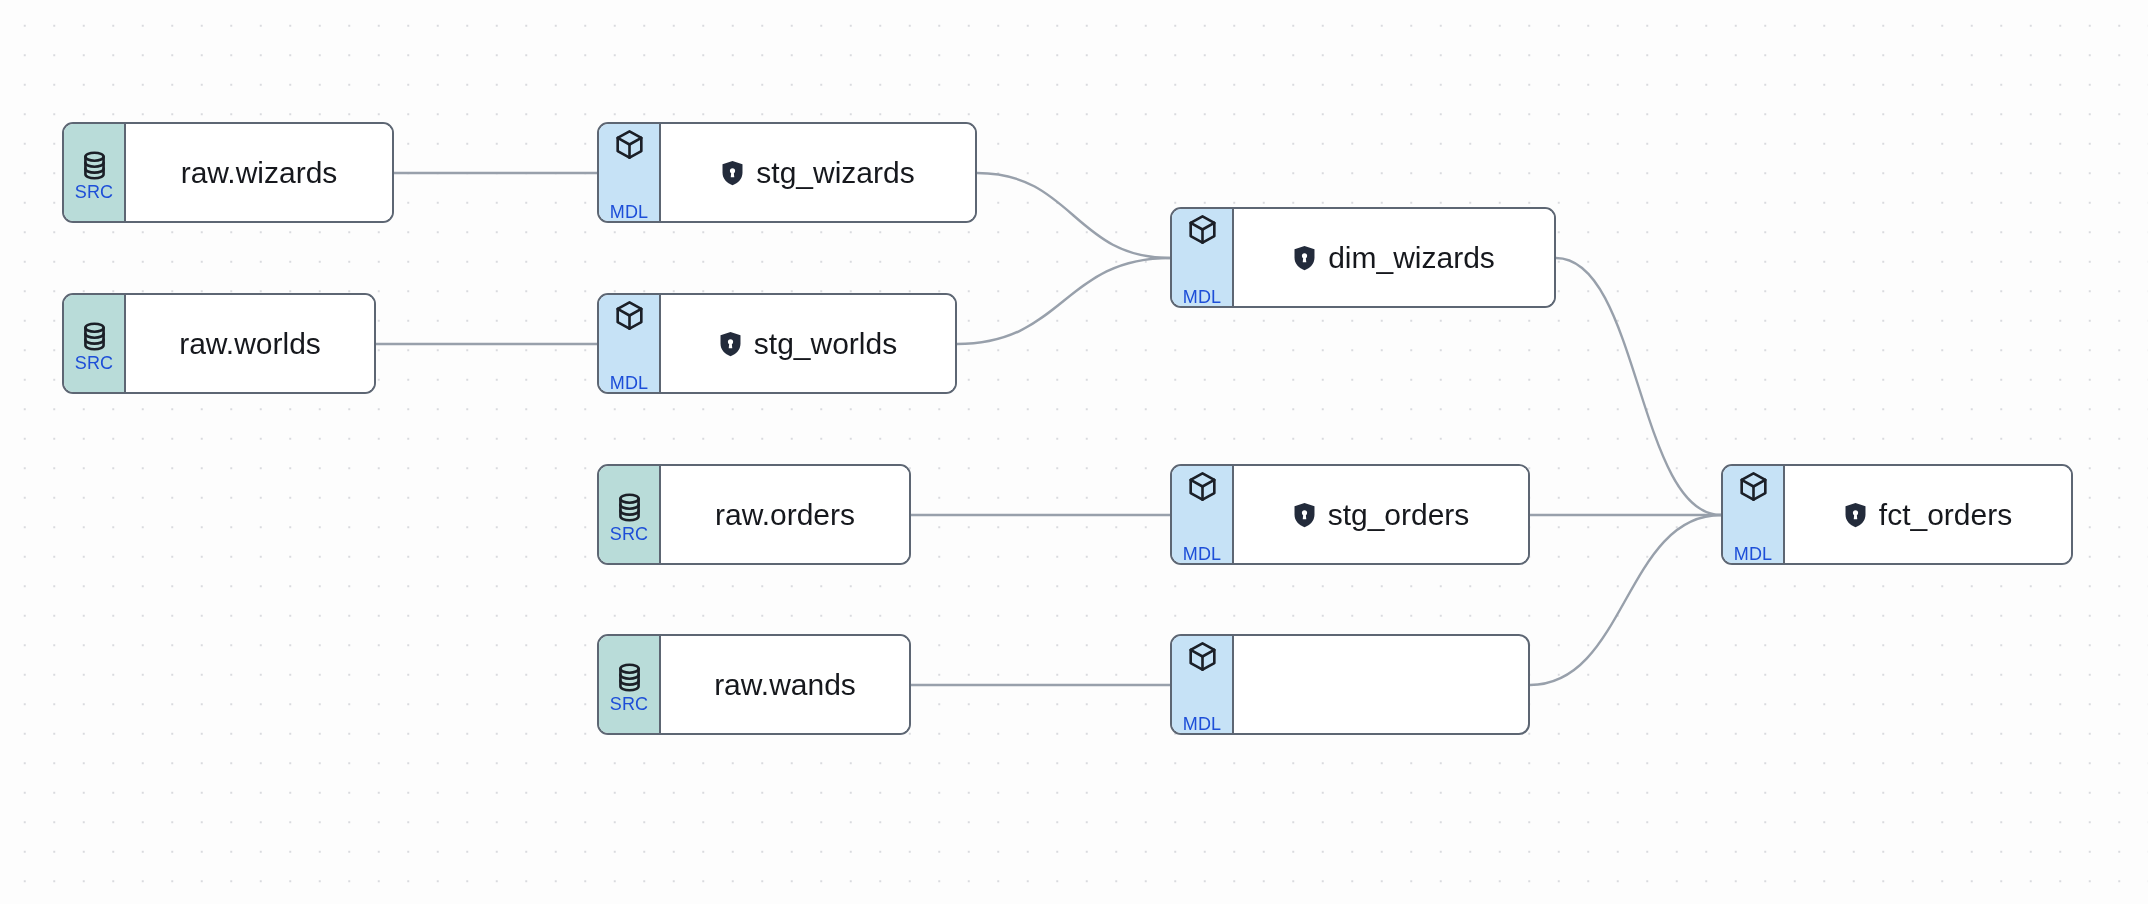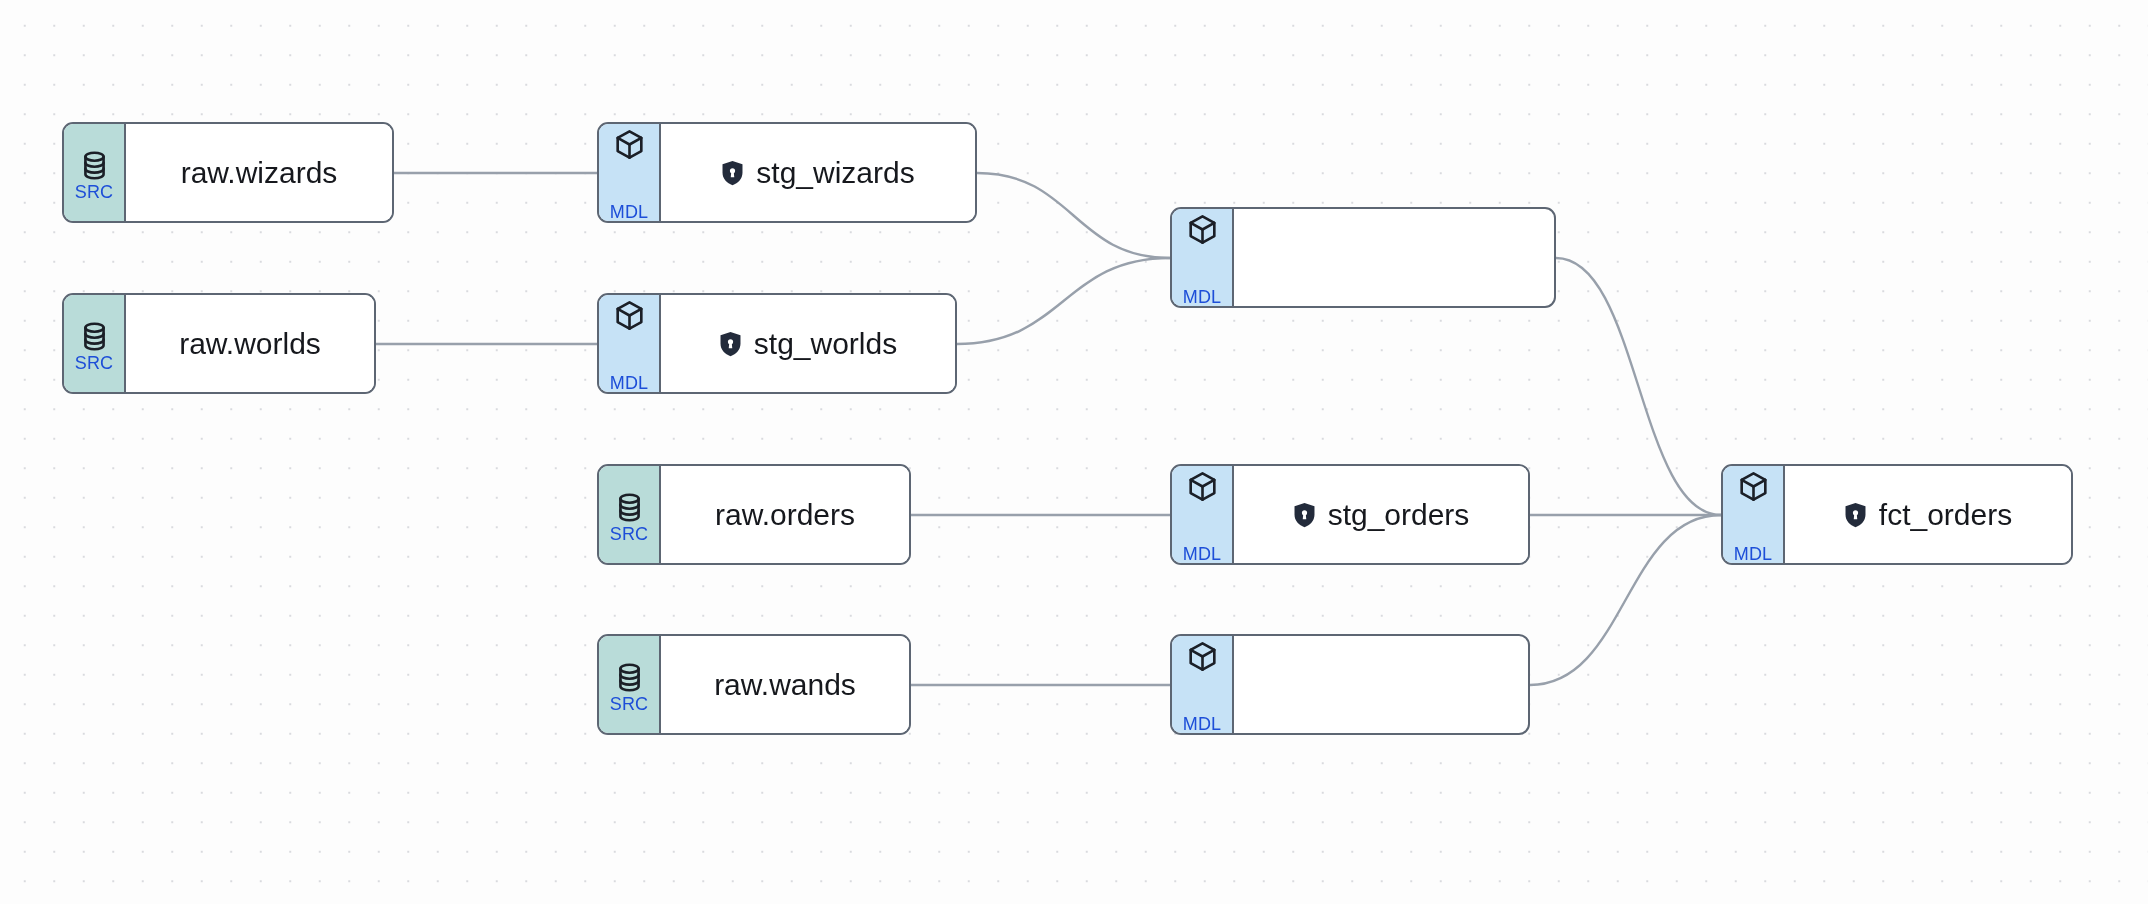--- a/index.html
+++ b/index.html
@@ -208,20 +208,30 @@
       </div>
       <div class="node" style="left: 1170px; top: 207px; width: 386px; height: 101px; border-color: rgb(93, 102, 115);">
         <div class="node-badge badge-mdl" style="background: rgb(198, 226, 246); border-right-color: rgb(93, 102, 115);">
           <svg class="badge-icon" viewBox="0 0 24 24" fill="none" stroke="#1b1f27" stroke-width="1.9" stroke-linecap="round" stroke-linejoin="round">
             <path d="M12 2.4 L20.6 7.2 V16.8 L12 21.6 L3.4 16.8 V7.2 Z"></path>
             <path d="M3.4 7.2 L12 12.0 L20.6 7.2"></path>
             <path d="M12 12.0 V21.6"></path>
           </svg>
           <span class="badge-text">MDL</span>
         </div>
+        <div class="node-body">
+          <span style="display: flex;">
+            <svg class="shield-icon" viewBox="0 0 22 25">
+              <path d="M11 0.9 L20.6 4.2 V12.1 C20.6 18.2 16.4 22.6 11 24.2 C5.6 22.6 1.4 18.2 1.4 12.1 V4.2 Z" fill="#232b3b"></path>
+              <circle cx="11" cy="10.4" r="2.5" fill="#ffffff"></circle>
+              <path d="M9.85 11.4 H12.15 L12.7 16.6 H9.3 Z" fill="#ffffff"></path>
+            </svg>
+          </span>
+          <span class="node-label">dim_wizards</span>
+        </div>
       </div>
       <div class="node" style="left: 1170px; top: 464px; width: 360px; height: 101px; border-color: rgb(93, 102, 115);">
         <div class="node-badge badge-mdl" style="background: rgb(198, 226, 246); border-right-color: rgb(93, 102, 115);">
           <svg class="badge-icon" viewBox="0 0 24 24" fill="none" stroke="#1b1f27" stroke-width="1.9" stroke-linecap="round" stroke-linejoin="round">
             <path d="M12 2.4 L20.6 7.2 V16.8 L12 21.6 L3.4 16.8 V7.2 Z"></path>
             <path d="M3.4 7.2 L12 12.0 L20.6 7.2"></path>
             <path d="M12 12.0 V21.6"></path>
           </svg>
           <span class="badge-text">MDL</span>
         </div>

